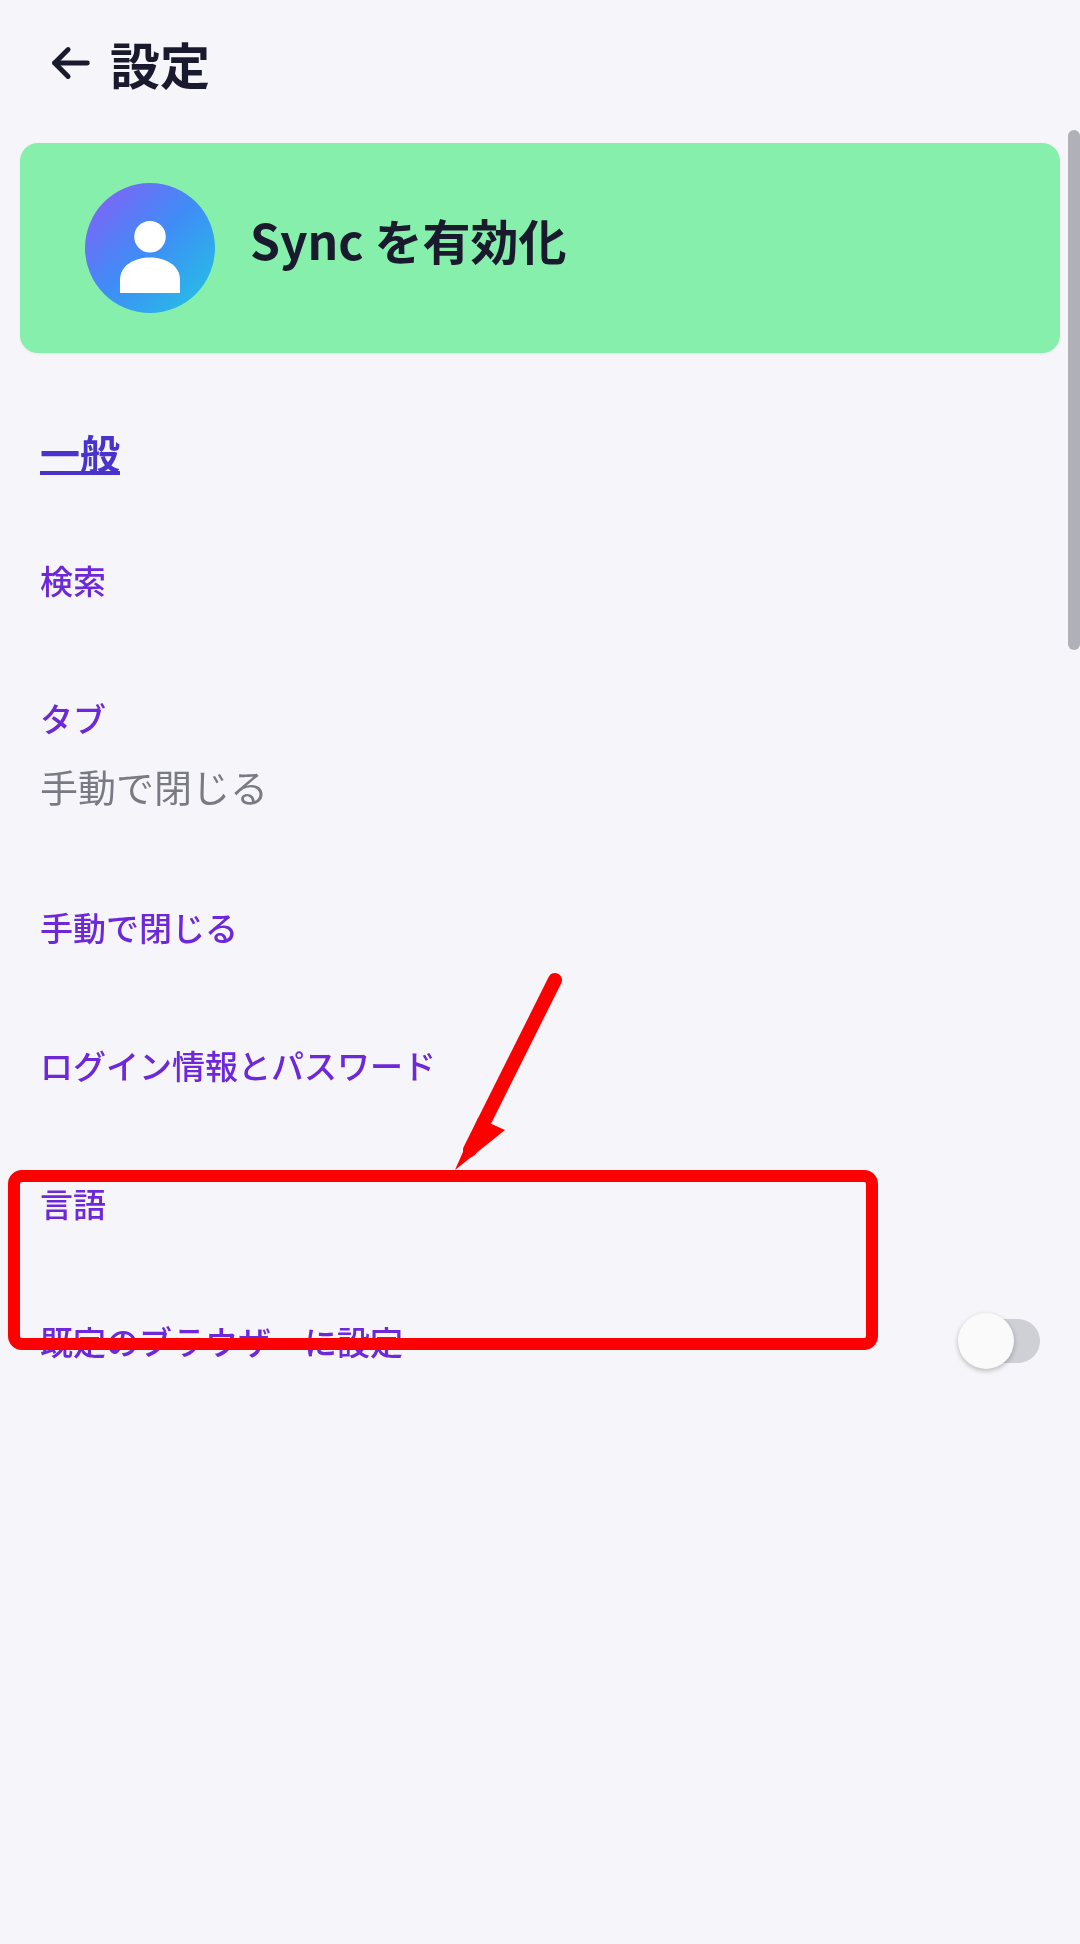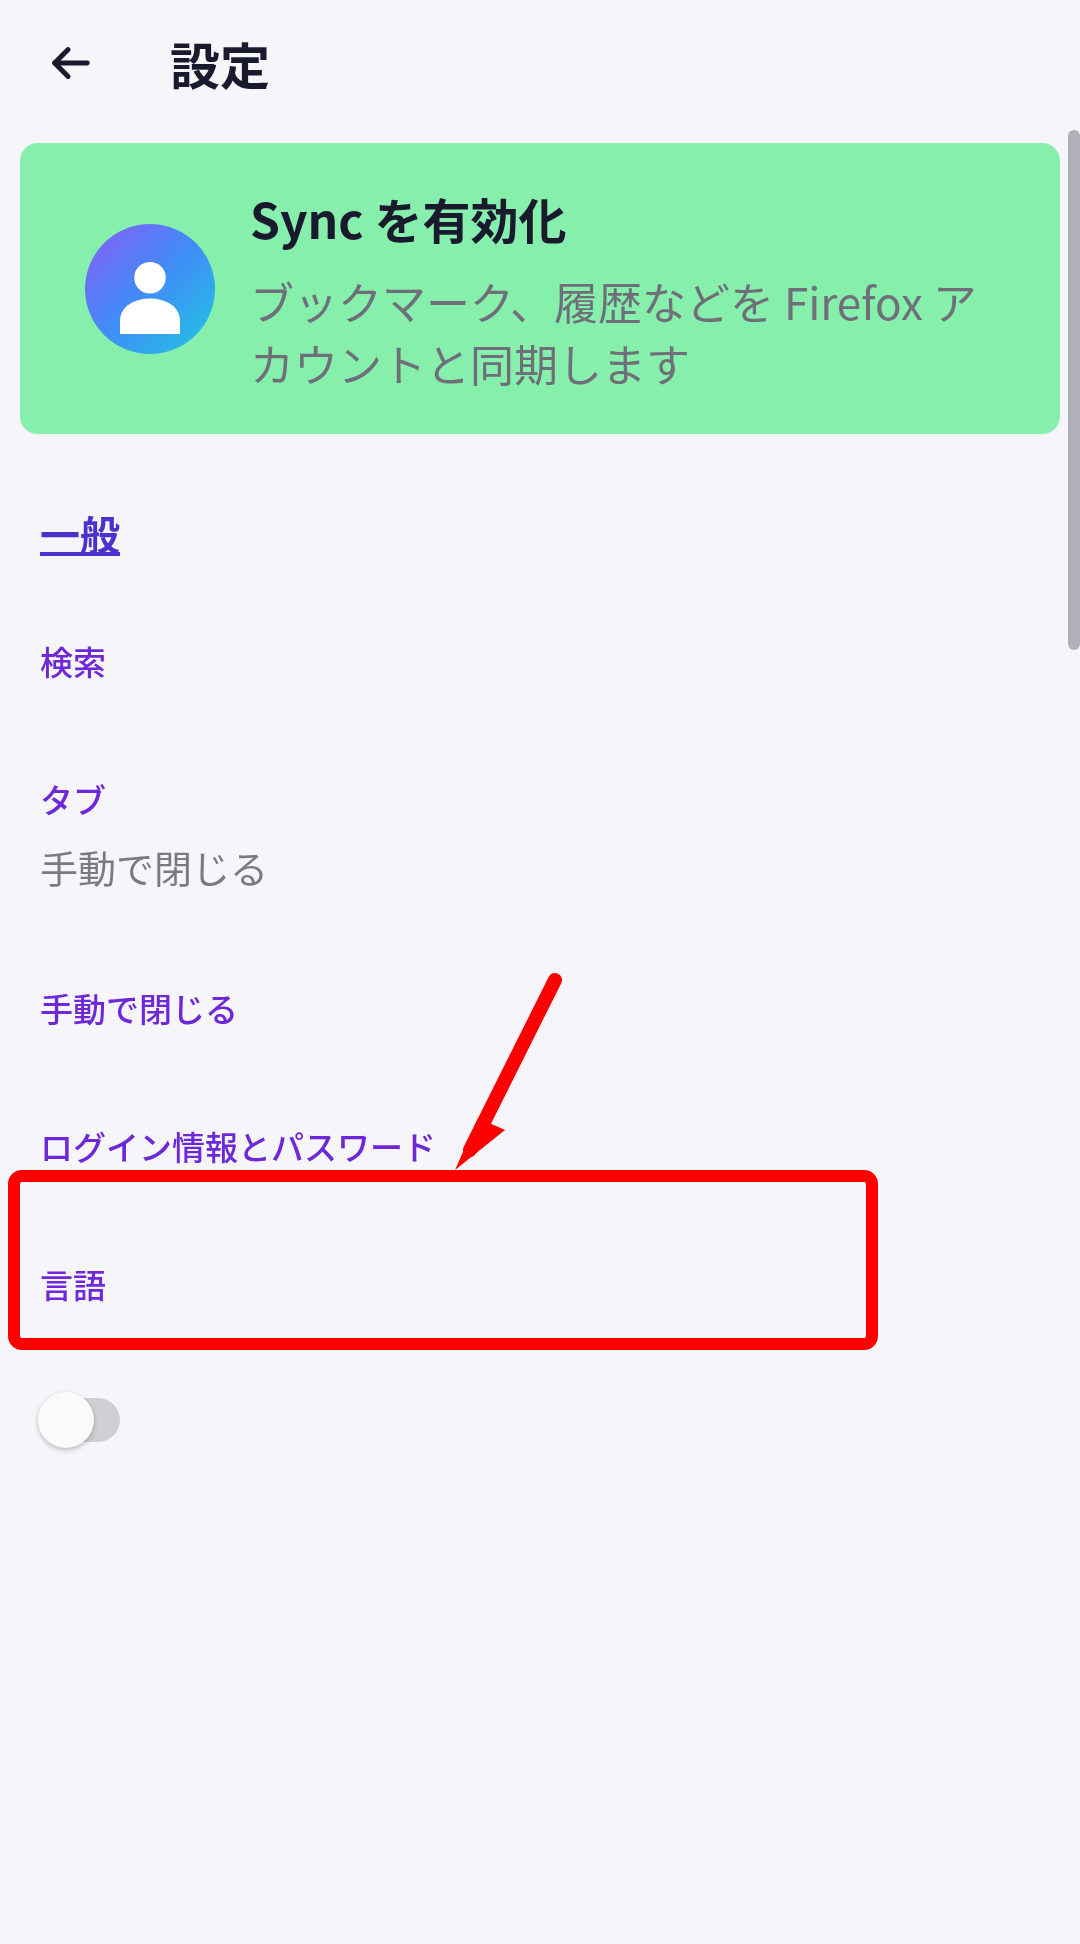--- a/index.html
+++ b/index.html
@@ -23,21 +23,20 @@
       width: 80px;
       height: 80px;
       display: flex;
       align-items: center;
       justify-content: center;
       cursor: pointer;
     }
     .header-title {
       font-size: 50px;
       font-weight: 700;
-      margin-left: 60px;
       color: #1a1a2e;
     }
     .content {
       padding: 18px 20px 0 20px;
     }
     .sync-card {
       background: #86efac;
       border-radius: 18px;
       padding: 40px 40px 40px 30px;
       display: flex;
@@ -164,21 +163,20 @@
     <div class="avatar-wrap">
       <div class="avatar">
         <svg width="90" height="90" viewBox="0 0 24 24" fill="#ffffff">
           <circle cx="12" cy="9" r="4.2"></circle>
           <path d="M4 20.5 C4 16.5 8 14.5 12 14.5 C16 14.5 20 16.5 20 20.5 L20 24 L4 24 Z"></path>
         </svg>
       </div>
     </div>
     <div class="sync-text">
       <div class="sync-title">Sync を有効化</div>
-      <div class="sync-desc">ブックマーク、履歴などを Firefox アカウントと同期します</div>
     </div>
   </div>
 
   <div class="section-heading">一般</div>
 
   <div class="list">
 
     <div class="list-item">
       <div class="item-title">検索</div>
     </div>
@@ -195,20 +193,21 @@
     <div class="list-item">
       <div class="item-title">ログイン情報とパスワード</div>
     </div>
 
 
     <div class="list-item">
       <div class="item-title">言語</div>
     </div>
 
     <div class="bottom-item">
+      <div class="item-title">既定のブラウザーに設定</div>
       <div class="toggle">
         <div class="toggle-knob"></div>
       </div>
     </div>
 
   </div>
 </div>
 
 <div class="scrollbar"></div>
 

